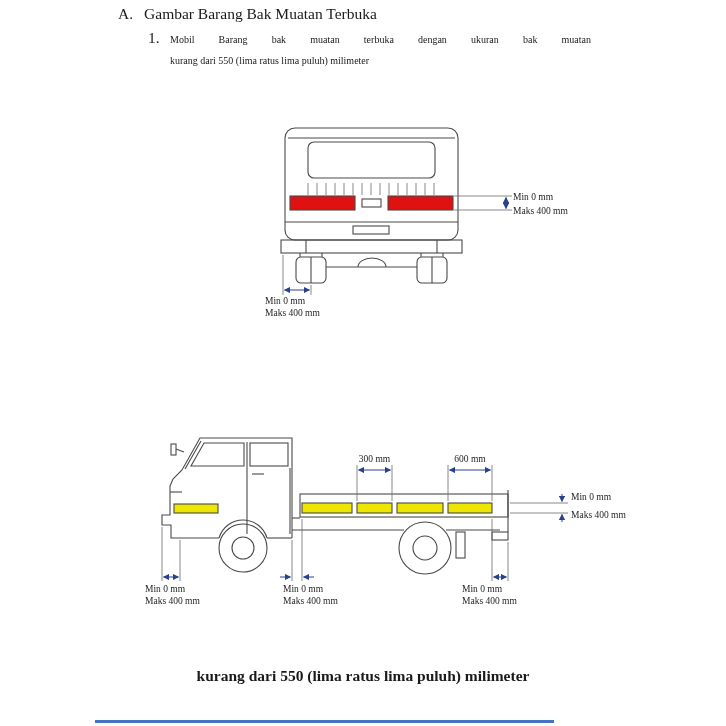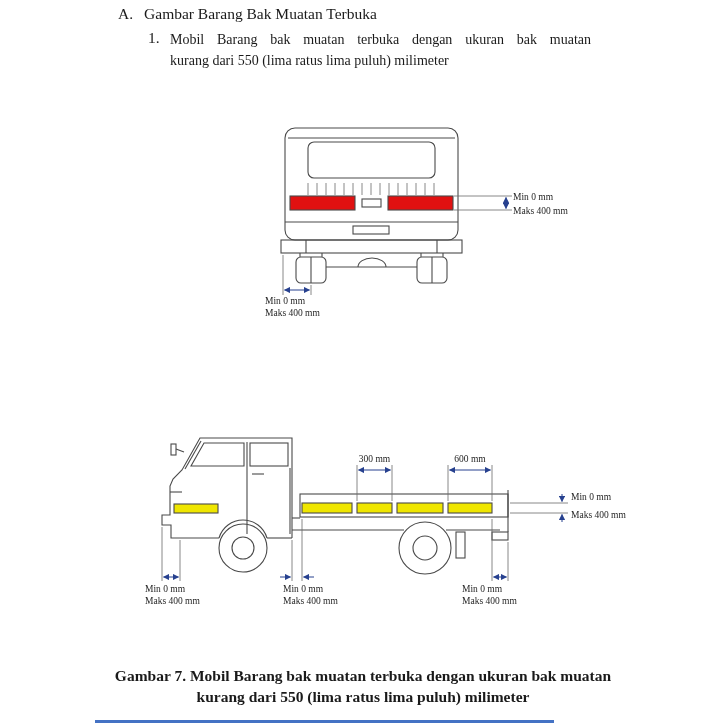--- a/index.html
+++ b/index.html
@@ -4,21 +4,21 @@
 <style>
   * { margin:0; padding:0; box-sizing:border-box; }
   html,body { background:#ffffff; }
   body {
     width:726px; height:726px; position:relative; overflow:hidden;
     font-family:"Liberation Serif", serif; color:#1a1a1a;
   }
   .heading { position:absolute; left:118px; top:5px; font-size:15.5px; white-space:nowrap; }
   .heading .hnum { display:inline-block; margin-right:11px; }
   .item-number { position:absolute; left:148px; top:29px; font-size:15.5px; }
-  .item-lines { position:absolute; left:170px; top:29px; width:421px; font-size:14px; line-height:21px; }
+  .item-lines { position:absolute; left:170px; top:29px; width:421px; font-size:10px; line-height:21px; }
   .line-justify { text-align:justify; text-align-last:justify; }
   .caption { position:absolute; left:83px; top:665px; width:560px; text-align:center;
              font-weight:bold; font-size:15.5px; line-height:21px; }
   .footer-line { position:absolute; left:95px; top:720px; width:459px; height:3px; background:#4472c4; }
   .diagram { position:absolute; }
   #rear-svg { left:250px; top:115px; }
   #side-svg { left:140px; top:428px; }
   svg text { font-family:"Liberation Serif", serif; font-size:9.5px; fill:#1f1f1f; }
   .outline { fill:none; stroke:#4a4a4a; stroke-width:1.1; }
   .thin   { fill:none; stroke:#6a6a6a; stroke-width:0.8; }
@@ -183,17 +183,16 @@
   <g>
     <line class="thin" x1="352" y1="91" x2="352" y2="153"></line>
     <line class="thin" x1="368" y1="114" x2="368" y2="153"></line>
     <line class="dim" x1="353.5" y1="149" x2="366.5" y2="149" marker-start="url(#mS)" marker-end="url(#mS)"></line>
     <text x="322" y="164">Min 0 mm</text>
     <text x="322" y="176">Maks 400 mm</text>
   </g>
 </svg>
 
 <div class="caption">
-  <div>Gambar 7. Mobil Barang bak muatan terbuka dengan ukuran bak muatan</div>
   <div>kurang dari 550 (lima ratus lima puluh) milimeter</div>
 </div>
 
 <div class="footer-line"></div>
 
 </body></html>

